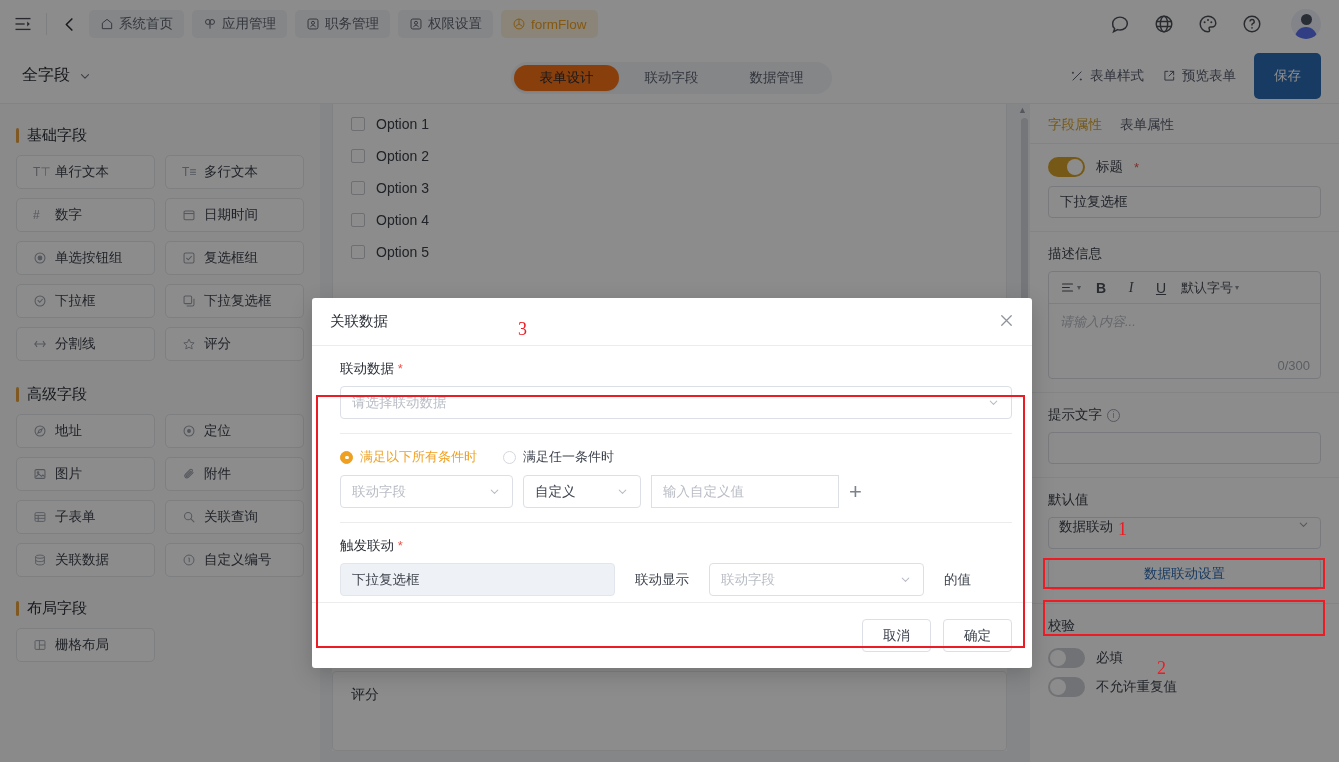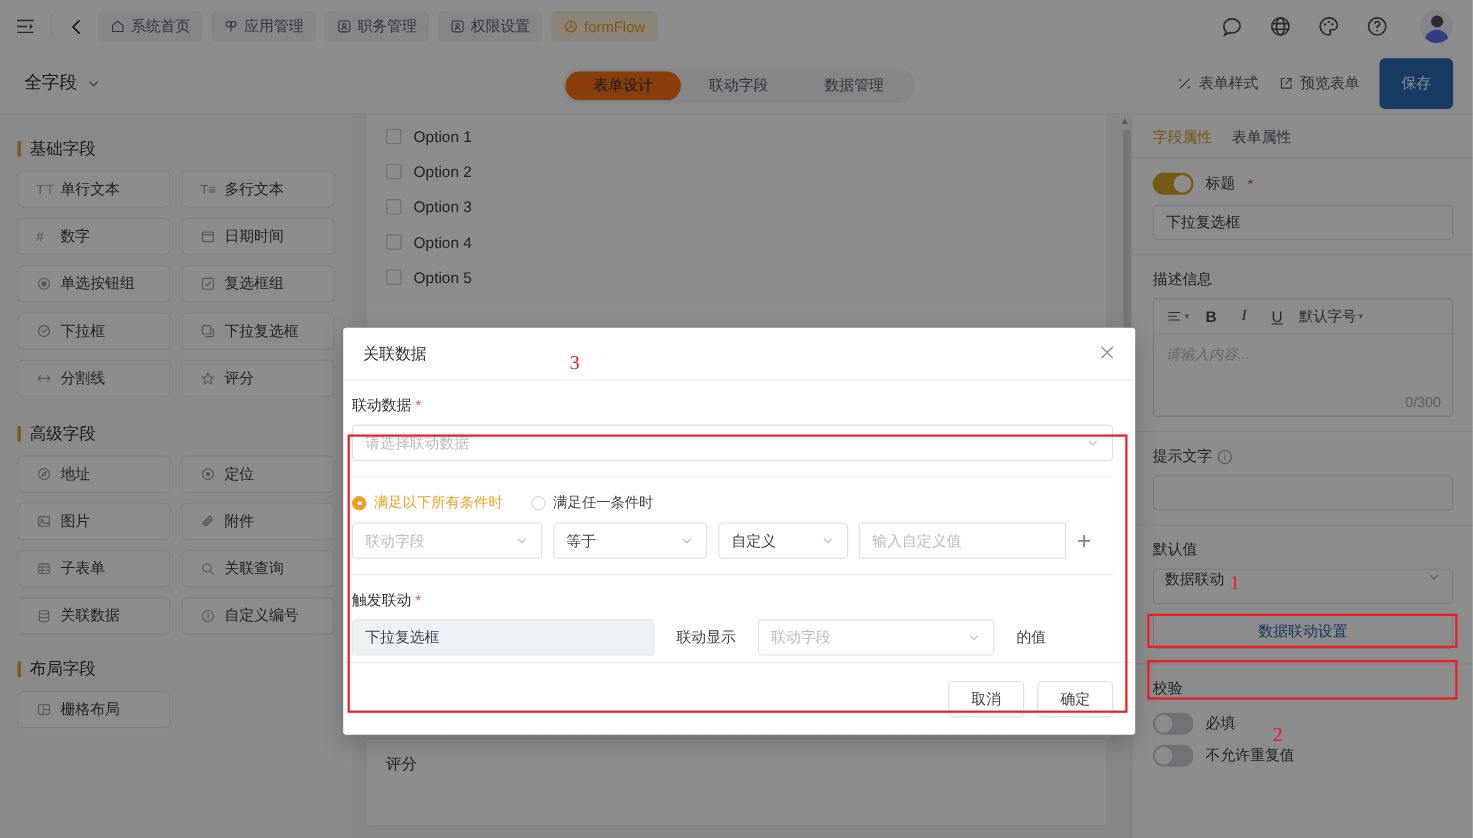--- a/index.html
+++ b/index.html
@@ -211,21 +211,21 @@
   .modal-title { font-size: 14.5px; color: #2c3038; }
   .modal-close {
     position: absolute; right: 15px; top: 13px; width: 20px; height: 20px;
     color: #8d929b; cursor: pointer;
   }
   .modal-body { flex: 1; padding: 0; position: relative; }
   .redbox {
     position: absolute; left: 4px; top: 49px; width: 709px; height: 253px;
     border: 2px solid #ed1c24; pointer-events: none; z-index: 70;
   }
-  .mb-inner { padding: 14px 20px 0 8px; }
+  .mb-inner { padding: 14px 20px 0 28px; }
   .m-label { font-size: 13.5px; color: #2c3038; margin-bottom: 8px; }
   .m-select {
     width: 100%; height: 33px; border: 1px solid #dcdfe6; border-radius: 4px;
     display: flex; align-items: center; padding: 0 11px; font-size: 13.5px;
     color: #b8bcc4; background: #fff; cursor: pointer;
   }
   .m-select .cv { margin-left: auto; color: #b8bcc4; display: flex; }
   .hr { border-top: 1px solid #ececec; margin: 14px 0 0 0; }
   .radio-row { display: flex; align-items: center; gap: 26px; margin: 14px 0 9px 0; }
   .radio { display: flex; align-items: center; gap: 7px; font-size: 13px; cursor: pointer; }
@@ -759,28 +759,20 @@
 
         <div class="cond-row">
           <div class="cond-sel ph" style="width:173px">
             <span>联动字段</span>
             <span class="cv">
               <svg viewBox="0 0 24 24" width="13" height="13" fill="none" stroke="currentColor" stroke-width="1.9" stroke-linecap="round" stroke-linejoin="round">
                   <polyline points="6 9.5 12 15.5 18 9.5"></polyline>
                 </svg>
             </span>
           </div>
-          <div class="cond-sel val" style="width:140px">
-            <span>等于</span>
-            <span class="cv">
-              <svg viewBox="0 0 24 24" width="13" height="13" fill="none" stroke="currentColor" stroke-width="1.9" stroke-linecap="round" stroke-linejoin="round">
-                  <polyline points="6 9.5 12 15.5 18 9.5"></polyline>
-                </svg>
-            </span>
-          </div>
           <div class="cond-sel val" style="width:118px">
             <span>自定义</span>
             <span class="cv">
               <svg viewBox="0 0 24 24" width="13" height="13" fill="none" stroke="currentColor" stroke-width="1.9" stroke-linecap="round" stroke-linejoin="round">
                   <polyline points="6 9.5 12 15.5 18 9.5"></polyline>
                 </svg>
             </span>
           </div>
           <div class="cond-inp" style="width:188px">
             <span>输入自定义值</span>

